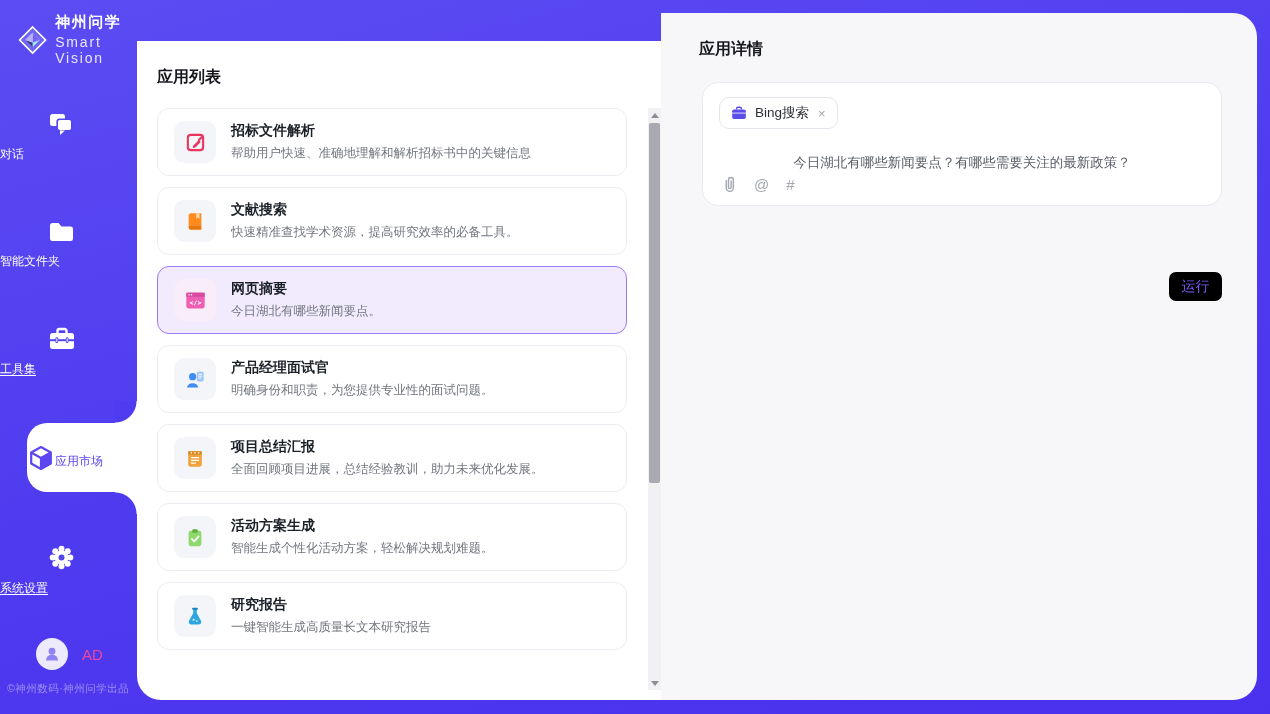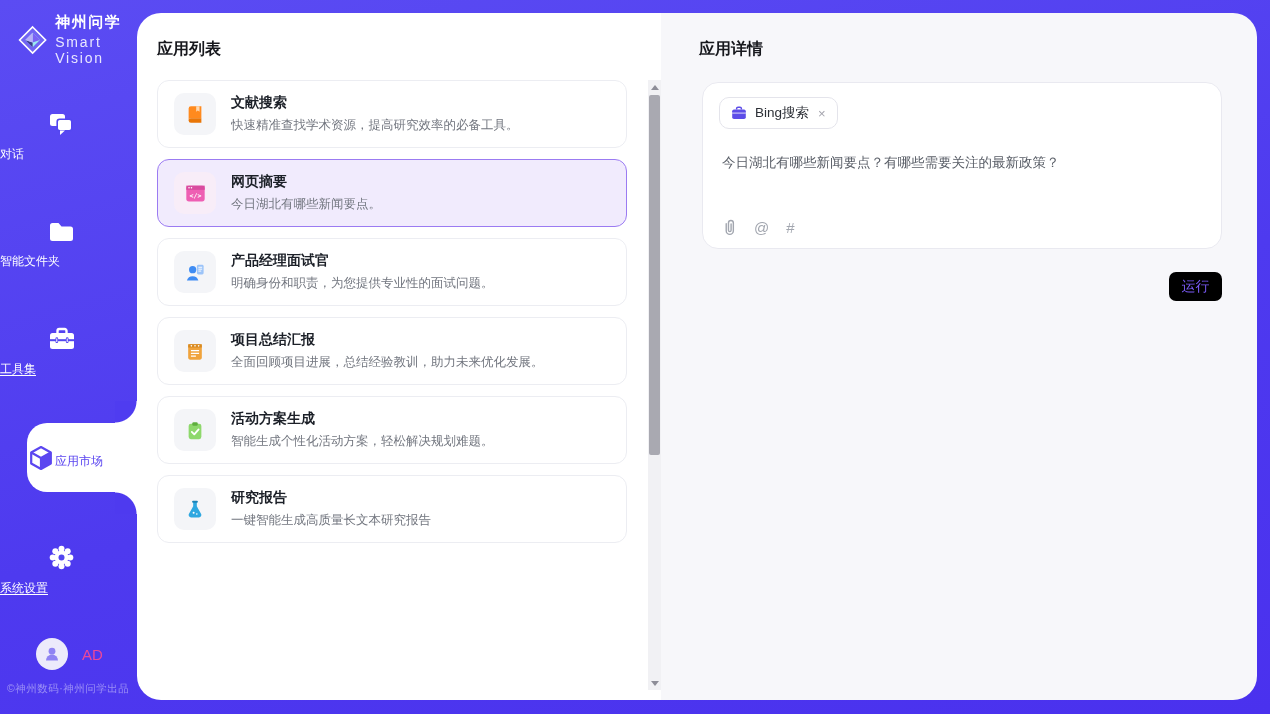--- a/index.html
+++ b/index.html
@@ -32,21 +32,21 @@
   .nav-bubble .nav-label { color:#5b46f0; margin-top:7px; }
 
   .user-row { position:absolute; left:36px; bottom:30px; display:flex; align-items:center; gap:14px; cursor:pointer; }
   .avatar { width:32px; height:32px; border-radius:50%; background:#eceafb; display:flex; align-items:center; justify-content:center; }
   .user-name { color:#ec4899; font-size:15px; }
   .sidebar-footer { position:absolute; left:7px; bottom:4px; width:130px; color:rgba(255,255,255,0.42); font-size:10.5px; letter-spacing:.5px; }
 
   
   .frame { position:absolute; left:137px; top:13px; width:1120px; height:687px;
     border-radius:24px; overflow:hidden; display:flex; }
-  .list-panel { width:524px; background:#ffffff; position:relative; flex:none; }
+  .list-panel { width:524px; background:#ffffff; position:relative; flex:none;margin-top:28px; }
   .detail-panel { flex:1; background:#f7f7fa; position:relative; }
   .panel-title { font-size:16px; font-weight:bold; color:#17181d; }
   .list-panel .panel-title { position:absolute; left:20px; top:26px; }
   .detail-panel .panel-title { position:absolute; left:38px; top:26px; }
 
   
   .app-list { position:absolute; left:20px; right:34px; top:67px; bottom:0; display:flex; flex-direction:column; gap:11px; overflow:hidden; }
   .app-card { flex:none; height:68px; border:1px solid #ecedf2; border-radius:12px; background:#fff;
     display:flex; align-items:center; padding:0 16px; gap:15px; cursor:pointer; }
   .app-card.selected { background:#f1ebfd; border-color:#9b7bf2; }
@@ -58,22 +58,22 @@
 
   
   .scrollbar { position:absolute; right:0; top:67px; bottom:10px; width:13px; background:#f1f1f4; }
   .sb-arrow { position:absolute; left:0; width:13px; height:14px; display:flex; align-items:center; justify-content:center; cursor:pointer; }
   .sb-arrow.up { top:0; } .sb-arrow.down { bottom:0; }
   .tri-up { width:0; height:0; border-left:4px solid transparent; border-right:4px solid transparent; border-bottom:5px solid #8d8d97; }
   .tri-down { width:0; height:0; border-left:4px solid transparent; border-right:4px solid transparent; border-top:5px solid #8d8d97; }
   .sb-thumb { position:absolute; left:1px; width:11px; top:15px; height:360px; background:#a9a9b1; border-radius:2px; cursor:grab; }
 
   
-  .composer-card { position:absolute; left:41px; right:35px; top:69px; height:167px; background:#fff;
-    border:1px solid #e9e9f0; border-radius:16px; }
+  .composer-card { position:absolute; left:41px; right:35px; top:69px; height:124px; background:#fff;
+    border:1px solid #e9e9f0; border-radius:16px;text-align:center; }
   .tool-chip { position:absolute; left:16px; top:14px; height:32px; display:inline-flex; align-items:center; gap:8px;
     padding:0 11px; border:1px solid #e4e4eb; border-radius:10px; background:#fff; cursor:pointer; }
   .chip-label { font-size:13.5px; color:#2b2e35; }
   .chip-close { font-size:13px; color:#a4a4ad; margin-left:1px; cursor:pointer; }
   .composer-query { position:absolute; left:19px; right:19px; top:70px; font-size:13.5px; color:#585d66; line-height:1.5; }
   .composer-tools { position:absolute; left:19px; bottom:12px; display:flex; align-items:center; gap:17px; color:#a2a6af; }
   .composer-tools .glyph { font-size:15px; cursor:pointer; }
   .run-btn { position:absolute; right:35px; top:259px; width:53px; height:29px; background:#000000; color:#7a5af6;
     font-size:14px; border:none; border-radius:7px; cursor:pointer; font-family:inherit; display:flex; align-items:center; justify-content:center; }
 </style>
@@ -163,20 +163,33 @@
   <div class="sidebar-footer">©神州数码·神州问学出品</div>
 </div>
 
 <div class="frame">
 
   <div class="list-panel">
     <div class="panel-title">应用列表</div>
 
     <div class="app-list">
 
+      <div class="app-card">
+        <div class="icon-box">
+          <svg width="21" height="21" viewBox="0 0 22 22">
+            <rect x="3" y="3" width="16" height="16" rx="3" fill="none" stroke="#e8365f" stroke-width="2.2"></rect>
+            <path d="M8.5 14.5 L14.5 8.5 L16.5 10.5 L10.5 16.5 L8.2 16.8 Z" fill="#e8365f"></path>
+            <path d="M14.5 8.5 L17.5 5.5" stroke="#e8365f" stroke-width="2.2" stroke-linecap="round"></path>
+          </svg>
+        </div>
+        <div class="card-texts">
+          <div class="card-title">招标文件解析</div>
+          <div class="card-desc">帮助用户快速、准确地理解和解析招标书中的关键信息</div>
+        </div>
+      </div>
 
       <div class="app-card">
         <div class="icon-box">
           <svg width="20" height="21" viewBox="0 0 22 22">
             <path d="M4 4.5 A2.5 2.5 0 0 1 6.5 2 H18 V15 H6.5 A2.5 2.5 0 0 0 4 17.5 Z" fill="#ff8a1e"></path>
             <path d="M4 17.5 A2.5 2.5 0 0 1 6.5 15 H18 V20 H6.5 A2.5 2.5 0 0 1 4 17.5 Z" fill="#e97607"></path>
             <path d="M12.3 2 H16 V8 L14.1 6.5 L12.3 8 Z" fill="#ffd9b0"></path>
           </svg>
         </div>
         <div class="card-texts">

